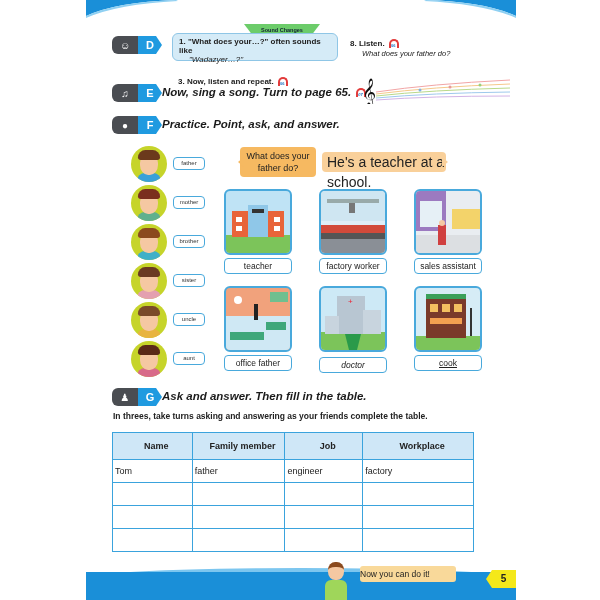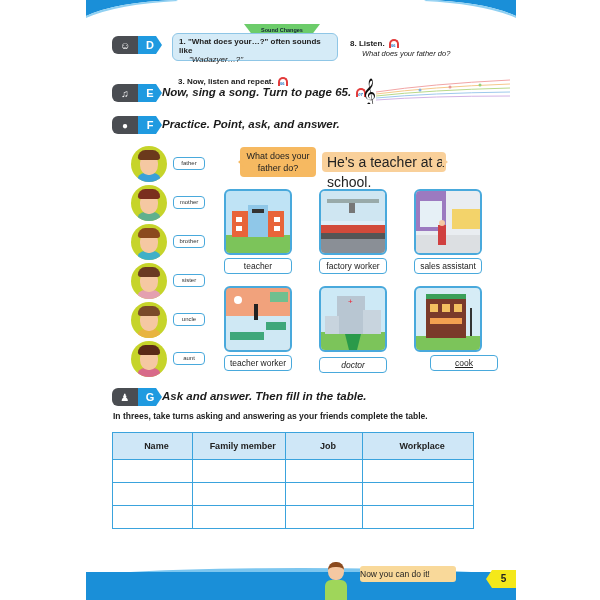--- a/index.html
+++ b/index.html
@@ -188,21 +188,21 @@
 <div class="job-card" style="left:224px;top:286px;background:#f1a27c;">
   <svg width="64" height="62" viewBox="0 0 64 62">
       <rect x="0" y="28" width="64" height="34" fill="#cfe8f4"></rect>
       <rect x="4" y="44" width="34" height="8" fill="#3fa77a"></rect>
       <rect x="40" y="34" width="20" height="8" fill="#3fa77a"></rect>
       <circle cx="12" cy="12" r="4" fill="#fff"></circle>
       <rect x="44" y="4" width="18" height="10" fill="#6fbf8f"></rect>
       <rect x="28" y="16" width="4" height="16" fill="#222"></rect>
     </svg>
 </div>
-<div class="job-label" style="left:224px;top:355px;">teacher worker</div>
+<div class="job-label" style="left:224px;top:355px;">office father</div>
 
 <div class="job-card" style="left:319px;top:286px;background:#cde9f6;">
   <svg width="64" height="62" viewBox="0 0 64 62">
       <rect x="0" y="44" width="64" height="18" fill="#7cc45a"></rect>
       <polygon points="28,62 36,62 40,46 24,46" fill="#2a9a4a"></polygon>
       <rect x="16" y="8" width="28" height="38" fill="#b8c6d2"></rect>
       <rect x="42" y="22" width="18" height="24" fill="#c8d4de"></rect>
       <rect x="4" y="28" width="14" height="18" fill="#c8d4de"></rect>
       <text x="27" y="16" font-size="8" fill="#e23">+</text>
     </svg>
@@ -214,39 +214,45 @@
       <rect x="0" y="48" width="64" height="14" fill="#7cc45a"></rect>
       <rect x="10" y="8" width="40" height="42" fill="#7a3a2a"></rect>
       <rect x="10" y="6" width="40" height="5" fill="#3aa05a"></rect>
       <rect x="14" y="16" width="8" height="8" fill="#f3c060"></rect>
       <rect x="26" y="16" width="8" height="8" fill="#f3c060"></rect>
       <rect x="38" y="16" width="8" height="8" fill="#f3c060"></rect>
       <rect x="14" y="30" width="32" height="6" fill="#f3a050"></rect>
       <rect x="54" y="20" width="2" height="28" fill="#333"></rect>
     </svg>
 </div>
-<div class="job-label" style="left:430px;top:355px;text-decoration:underline;">cook</div>
+<div class="job-label" style="left:414px;top:355px;text-decoration:underline;">cook</div>
 
 <div class="sec-badge" style="left:112px;top:388px;">
   <div class="dark">♟</div>
   <div class="letter">G</div>
 </div>
 <div class="sec-title" style="left:162px;top:390px;">Ask and answer. Then fill in the table.</div>
 <div class="instr">In threes, take turns asking and answering as your friends complete the table.</div>
 
 <table class="fill">
   <thead>
     <tr>
       <th style="width:80px">Name</th>
       <th style="width:93px">Family member</th>
       <th style="width:78px">Job</th>
       <th style="width:111px">Workplace</th>
     </tr>
   </thead>
   <tbody>
+    <tr>
+      <td>Tom</td>
+      <td>father</td>
+      <td>engineer</td>
+      <td>factory</td>
+    </tr>
     <tr>
       <td></td>
       <td></td>
       <td></td>
       <td></td>
     </tr>
     <tr>
       <td></td>
       <td></td>
       <td></td>

